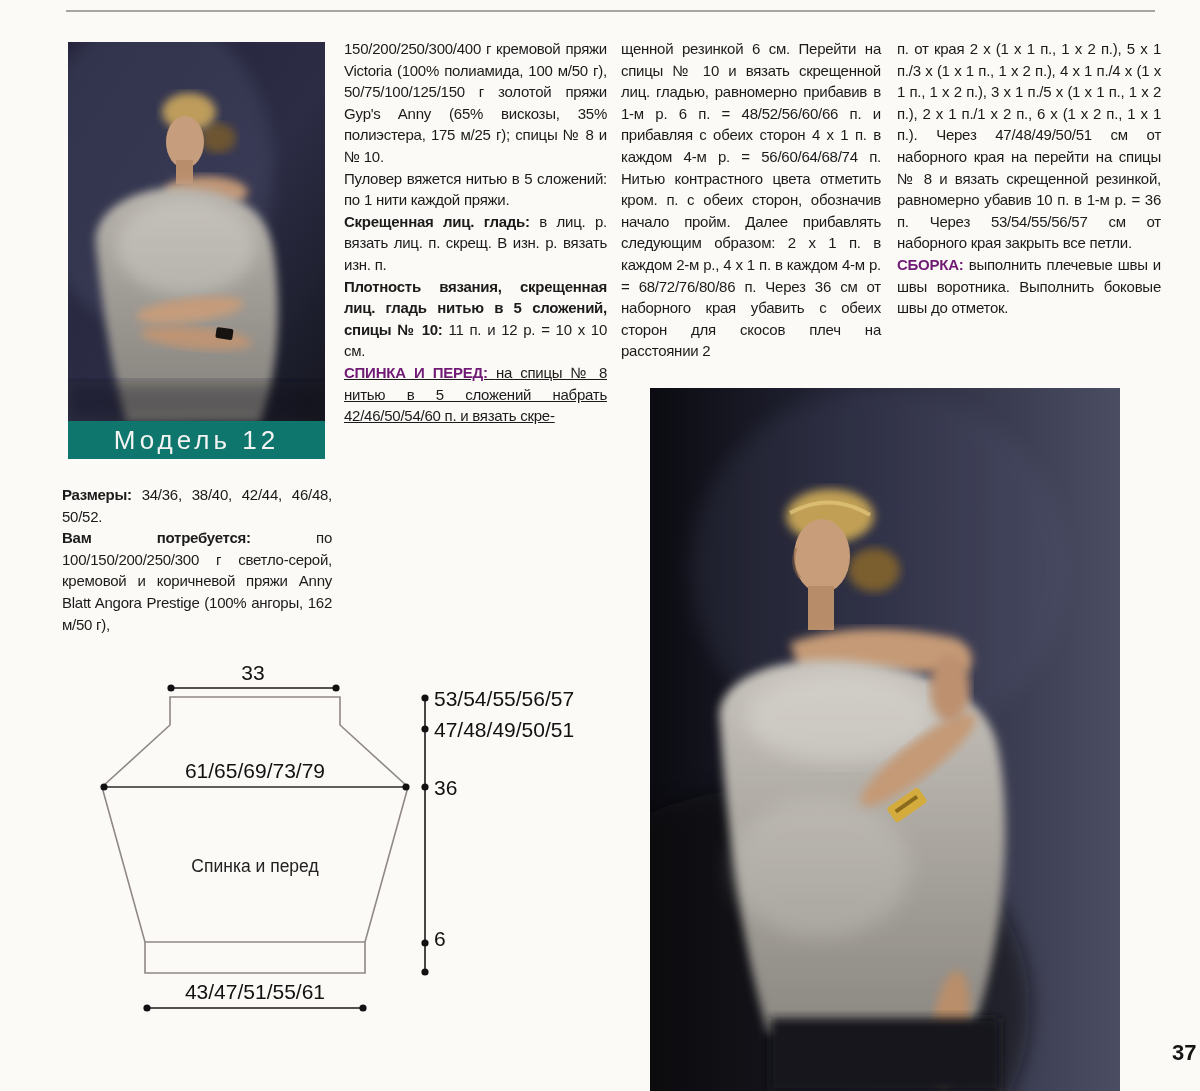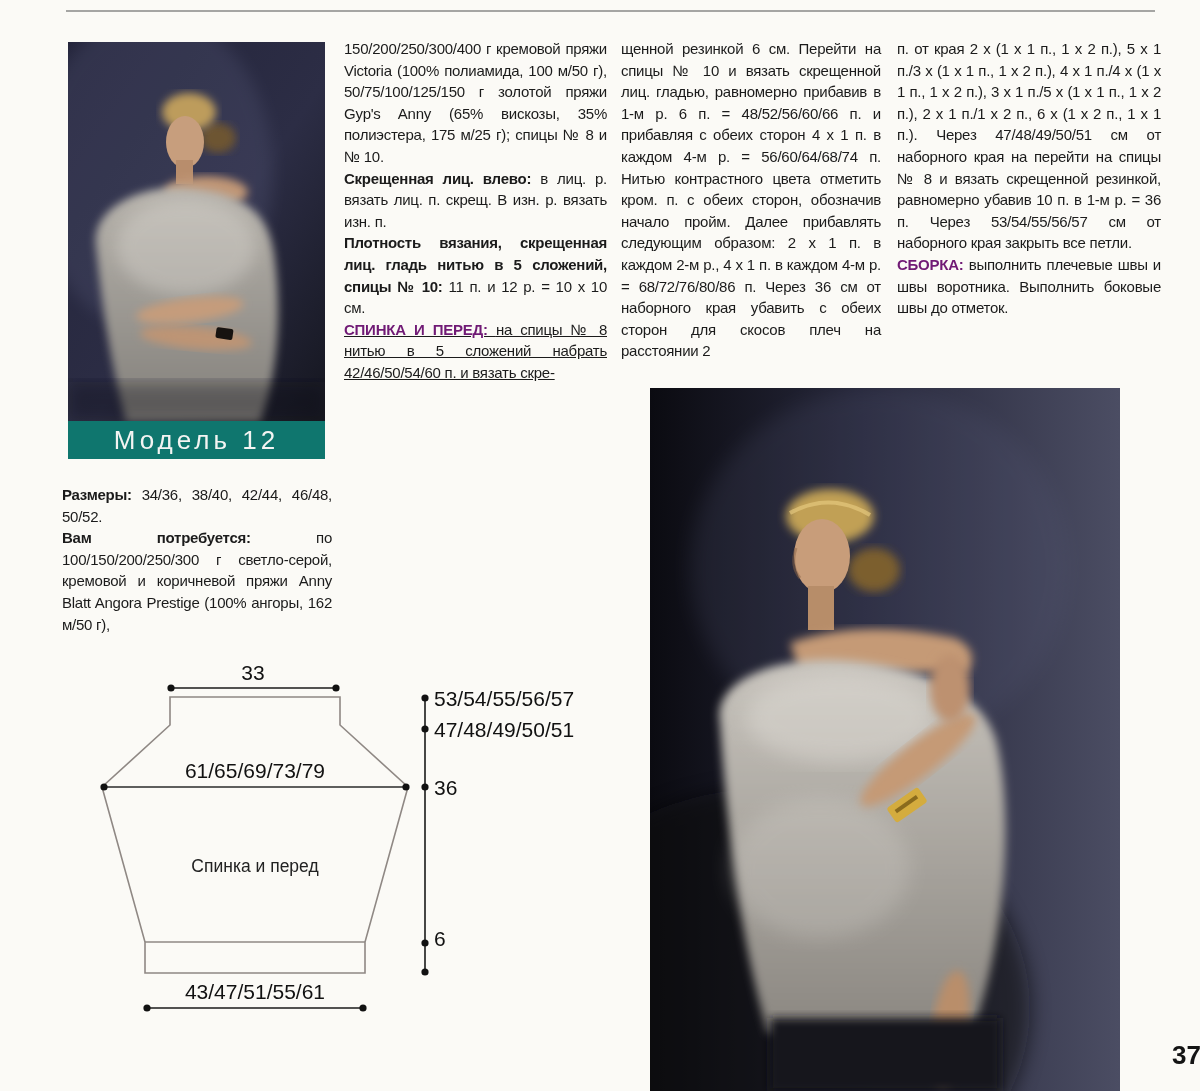--- a/index.html
+++ b/index.html
@@ -19,21 +19,21 @@
   .r-n{font-weight:400;}
   .r-b{font-weight:700;}
   .r-u{font-weight:400;text-decoration:underline;}
   .r-g{font-weight:700;color:#701a75;}
   
   .photo{position:absolute;overflow:hidden;background:#1a1b28;}
   .caption{
     position:absolute;background:#0f766e;color:#f3f4f2;
     text-align:center;letter-spacing:4px;font-size:26px;line-height:38px;font-weight:400;
   }
-  .pagenum{position:absolute;font-size:26px;font-weight:700;color:#141414;}
+  .pagenum{position:absolute;font-size:22px;font-weight:700;color:#141414;}
   svg text{font-family:"Liberation Sans","DejaVu Sans",sans-serif;}
 </style>
 </head>
 <body>
 
 <div id="page">
 
   <div class="rule" style="left:66px;top:10px;width:1089px;height:2px;"></div>
 
   <div class="photo" style="left:68px;top:42px;width:257px;height:379px;">
@@ -71,21 +71,22 @@
     </svg>
   </div>
   <div class="caption" style="left:68px;top:421px;width:257px;height:38px;">Модель 12</div>
 
   <div class="col" style="left:62px;top:484px;width:270px;">
       <p class="para"><span class="r-b">Размеры: </span><span class="r-n">34/36, 38/40, 42/44, 46/48, 50/52.</span></p>
       <p class="para"><span class="r-b">Вам потребуется: </span><span class="r-n">по 100/150/200/250/300 г светло-серой, кремовой и коричневой пряжи Anny Blatt Angora Prestige (100% ангоры, 162 м/50 г),</span></p>
     </div>
   <div class="col" style="left:344px;top:38px;width:263px;">
       <p class="para"><span class="r-n">150/200/250/300/400 г кремовой пряжи Victoria (100% полиамида, 100 м/50 г), 50/75/100/125/150 г золотой пряжи Gyp's Anny (65% вискозы, 35% полиэстера, 175 м/25 г); спицы № 8 и № 10.</span></p>
-      <p class="para"><span class="r-b">Скрещенная лиц. влево: </span><span class="r-n">в лиц. р. вязать лиц. п. скрещ. В изн. р. вязать изн. п.</span></p>
+      <p class="para"><span class="r-n">Пуловер вяжется нитью в 5 сложений: по 1 нити каждой пряжи.</span></p>
+      <p class="para"><span class="r-b">Скрещенная лиц. гладь: </span><span class="r-n">в лиц. р. вязать лиц. п. скрещ. В изн. р. вязать изн. п.</span></p>
       <p class="para"><span class="r-b">Плотность вязания, скрещенная лиц. гладь нитью в 5 сложений, спицы № 10: </span><span class="r-n">11 п. и 12 р. = 10 х 10 см.</span></p>
       <p class="para gap"><span class="r-g">СПИНКА И ПЕРЕД: </span><span class="r-n">на спицы № 8 нитью в 5 сложений набрать 42/46/50/54/60 п. и вязать скре-</span></p>
     </div>
   <div class="col" style="left:621px;top:38px;width:260px;">
       <p class="para"><span class="r-n">щенной резинкой 6 см. Перейти на спицы № 10 и вязать скрещенной лиц. гладью, равномерно прибавив в 1-м р. 6 п. = 48/52/56/60/66 п. и прибавляя с обеих сторон 4 х 1 п. в каждом 4-м р. = 56/60/64/68/74 п. Нитью контрастного цвета отметить кром. п. с обеих сторон, обозначив начало пройм. Далее прибавлять следующим образом: 2 х 1 п. в каждом 2-м р., 4 х 1 п. в каждом 4-м р. = 68/72/76/80/86 п. Через 36 см от наборного края убавить с обеих сторон для скосов плеч на расстоянии 2</span></p>
     </div>
   <div class="col" style="left:897px;top:38px;width:264px;">
       <p class="para"><span class="r-n">п. от края 2 х (1 х 1 п., 1 х 2 п.), 5 х 1 п./3 х (1 х 1 п., 1 х 2 п.), 4 х 1 п./4 х (1 х 1 п., 1 х 2 п.), 3 х 1 п./5 х (1 х 1 п., 1 х 2 п.), 2 х 1 п./1 х 2 п., 6 х (1 х 2 п., 1 х 1 п.). Через 47/48/49/50/51 см от наборного края на перейти на спицы № 8 и вязать скрещенной резинкой, равномерно убавив 10 п. в 1-м р. = 36 п. Через 53/54/55/56/57 см от наборного края закрыть все петли.</span></p>
       <p class="para"><span class="r-g">СБОРКА: </span><span class="r-n">выполнить плечевые швы и швы воротника. Выполнить боковые швы до отметок.</span></p>
     </div>

